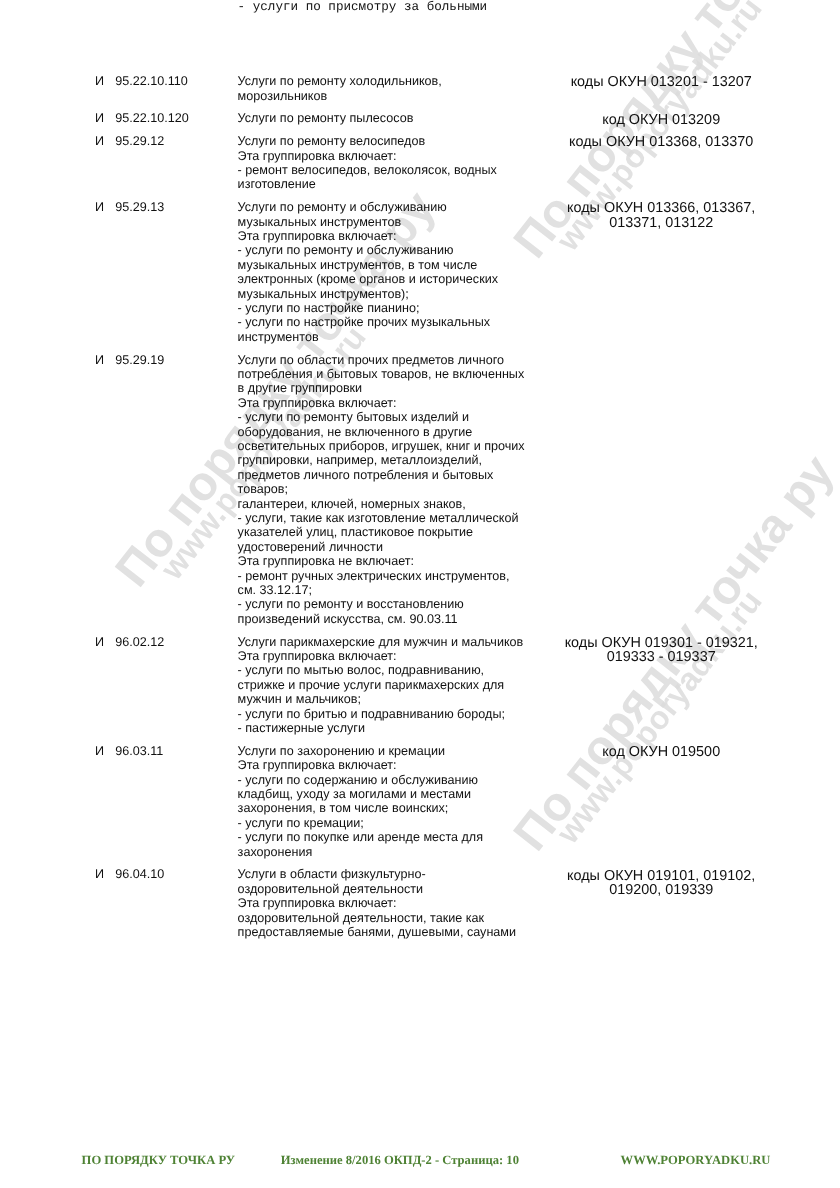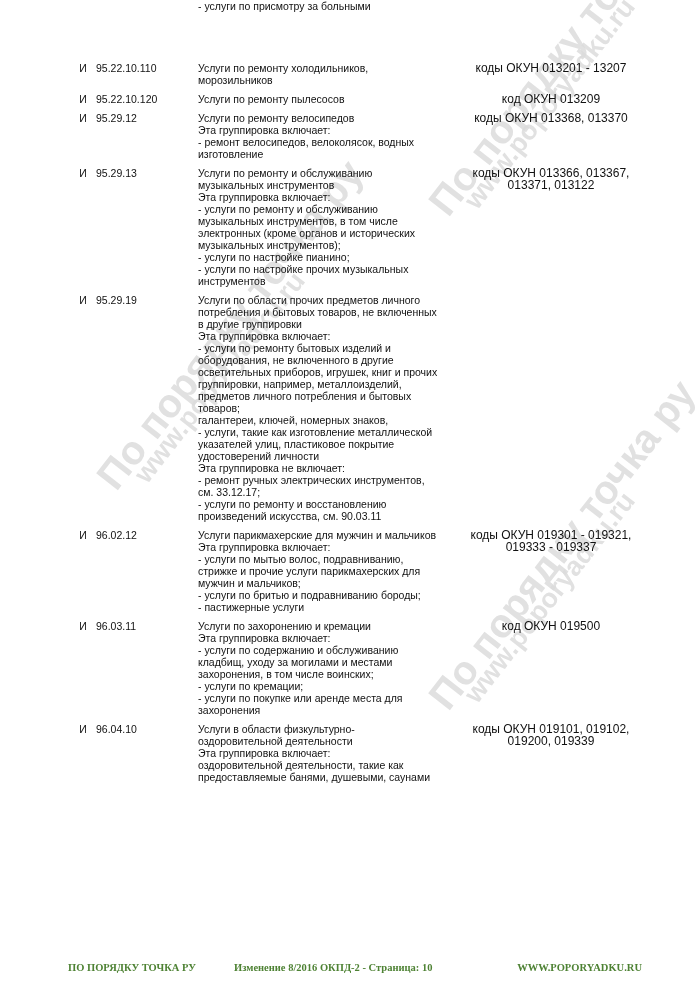--- a/index.html
+++ b/index.html
@@ -99,21 +99,21 @@
     font-size: 12px;
     line-height: 12px;
   }
   .col-okun .ln { display: block; white-space: pre; }
 
   
   .orphan {
     position: relative;
     width: 700px;
   }
-  .orphan .col-desc { margin-left: 198px; }
+  .orphan .col-desc { margin-left: 198px; font-family: Liberation Mono, monospace; }
 
   
   #footer {
     position: absolute;
     left: 0;
     top: 962px;
     width: 700px;
     height: 20px;
     font-family: "Liberation Serif", serif;
     font-weight: 700;

